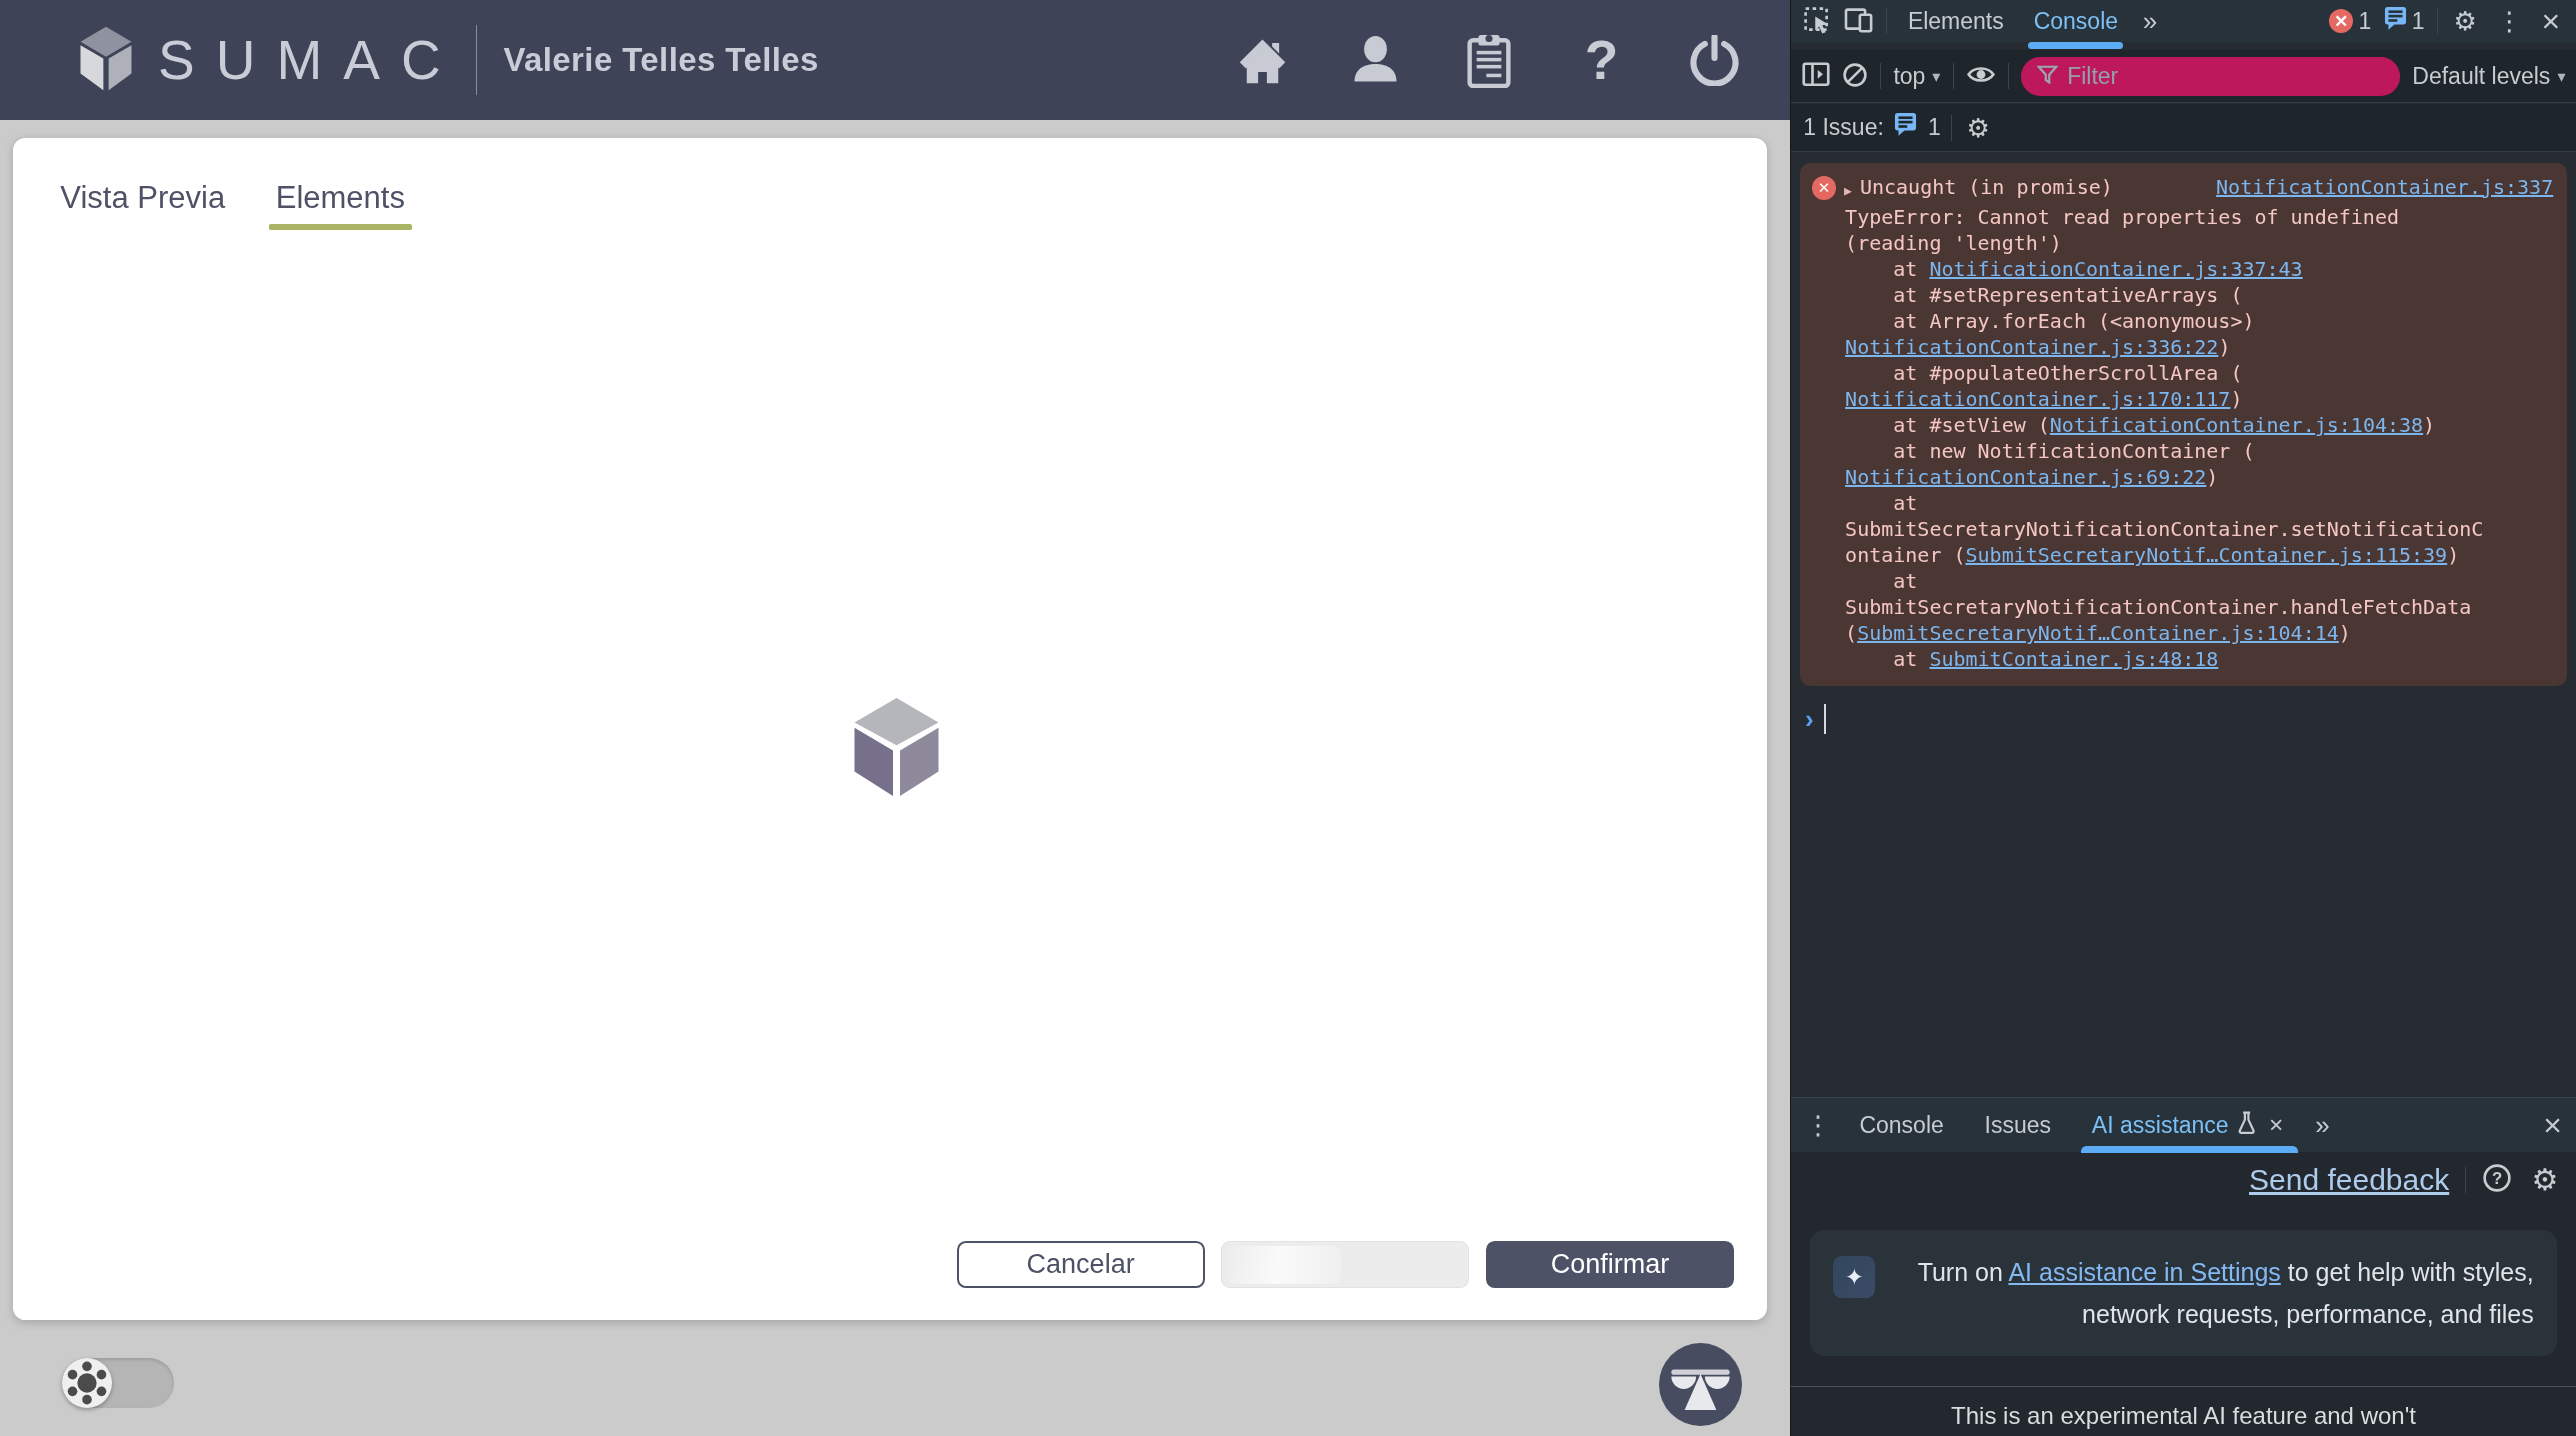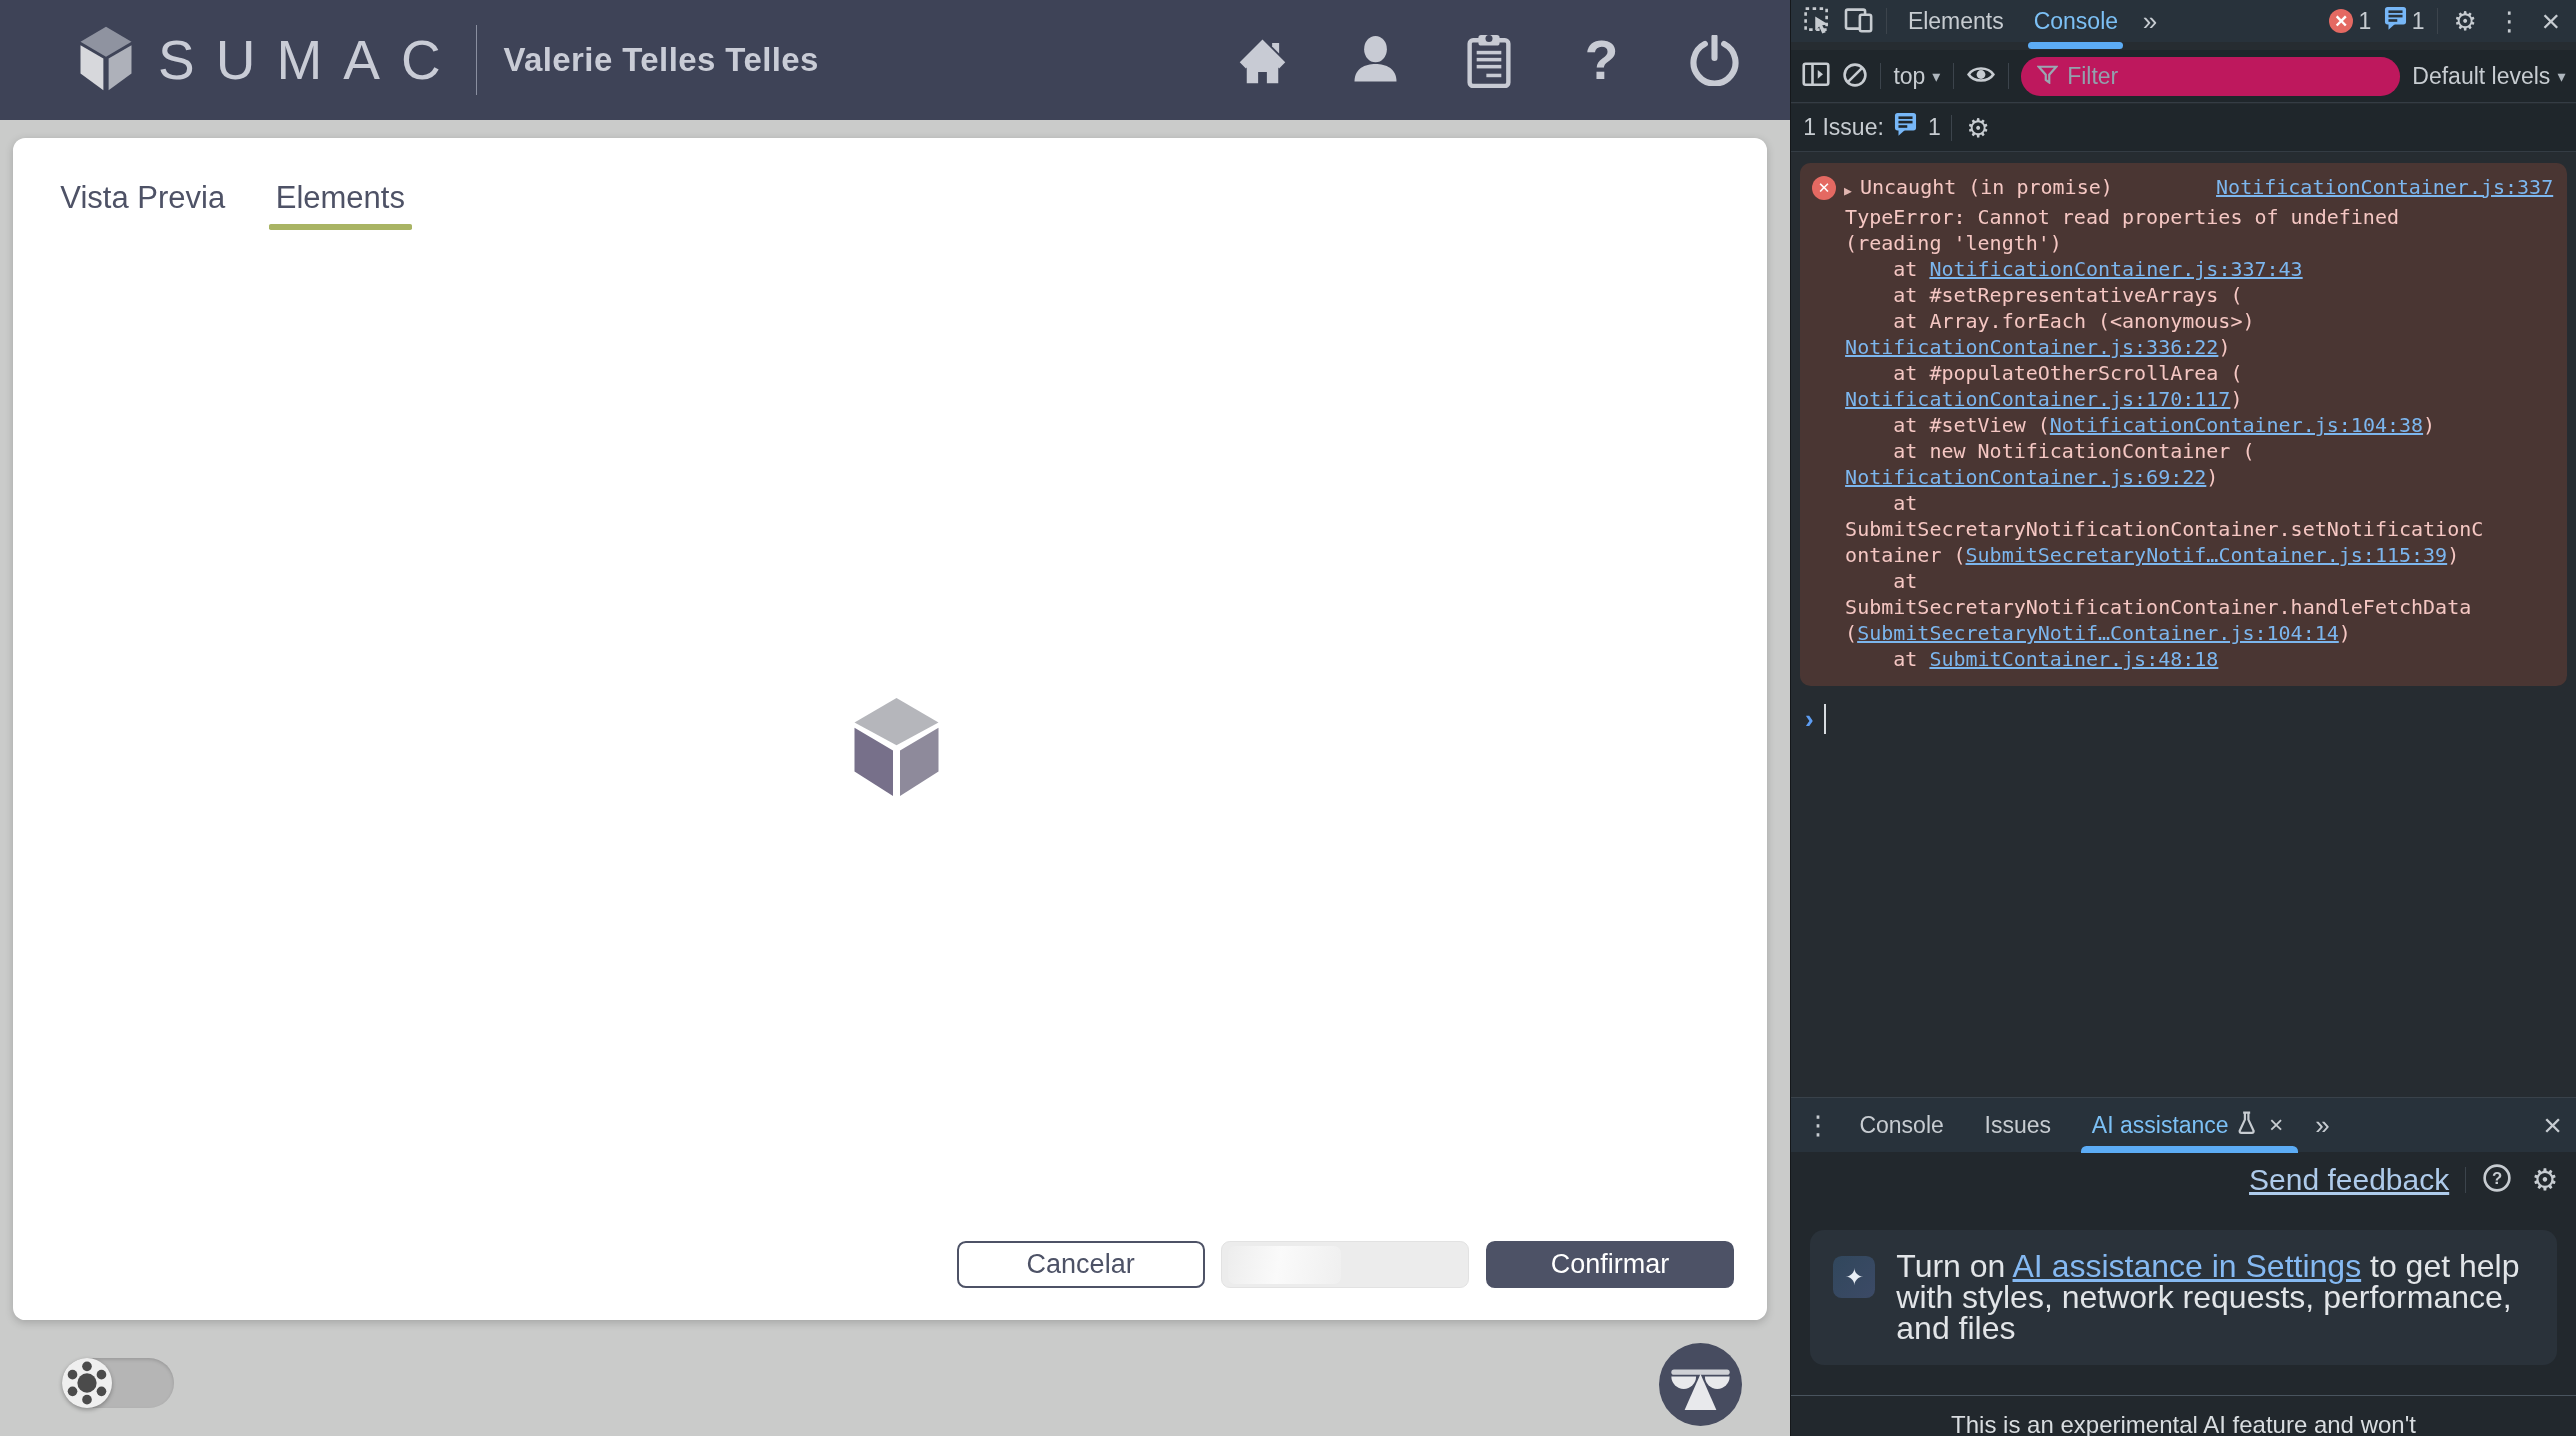--- a/index.html
+++ b/index.html
@@ -101,21 +101,21 @@
                 border-radius:5.3px 5.3px 0 0; }
   .drawer-close { margin-left:auto; }
   .feedback-row { height:55px; display:flex; align-items:center; justify-content:flex-end; gap:16px;
                   padding:0 14px; }
   .feedback-link { color:#aecbeb; font-size:30px; text-decoration:underline; cursor:pointer; }
   .ai-card { margin:23px 19.3px 0 19.3px; background:#2a323a; border-radius:14px; padding:21px 23px;
              display:flex; gap:21px; align-items:flex-start; }
   .ai-tile { width:42px; height:42px; border-radius:8.8px; flex:none; margin-top:5.3px;
              background:linear-gradient(135deg,#31475c,#3c4a66); color:#e8eef5; font-size:23px;
              display:flex; align-items:center; justify-content:center; }
-  .ai-text { font-size:32px; line-height:31px; color:#e2e5e8; }
+  .ai-text { font-size:25px; line-height:42px; color:#e2e5e8;text-align:right; }
   .ai-link { color:#85b9f2; text-decoration:underline; cursor:pointer; }
   .dt-divider { margin-top:30px; border-top:1.8px solid #49545e; }
   .disclaimer { margin:10.6px auto 0 auto; width:615px; text-align:center; font-size:24px; line-height:36px;
                 color:#d9dde0; }
 </style>
 </head>
 <body>
 
 <div>
 

